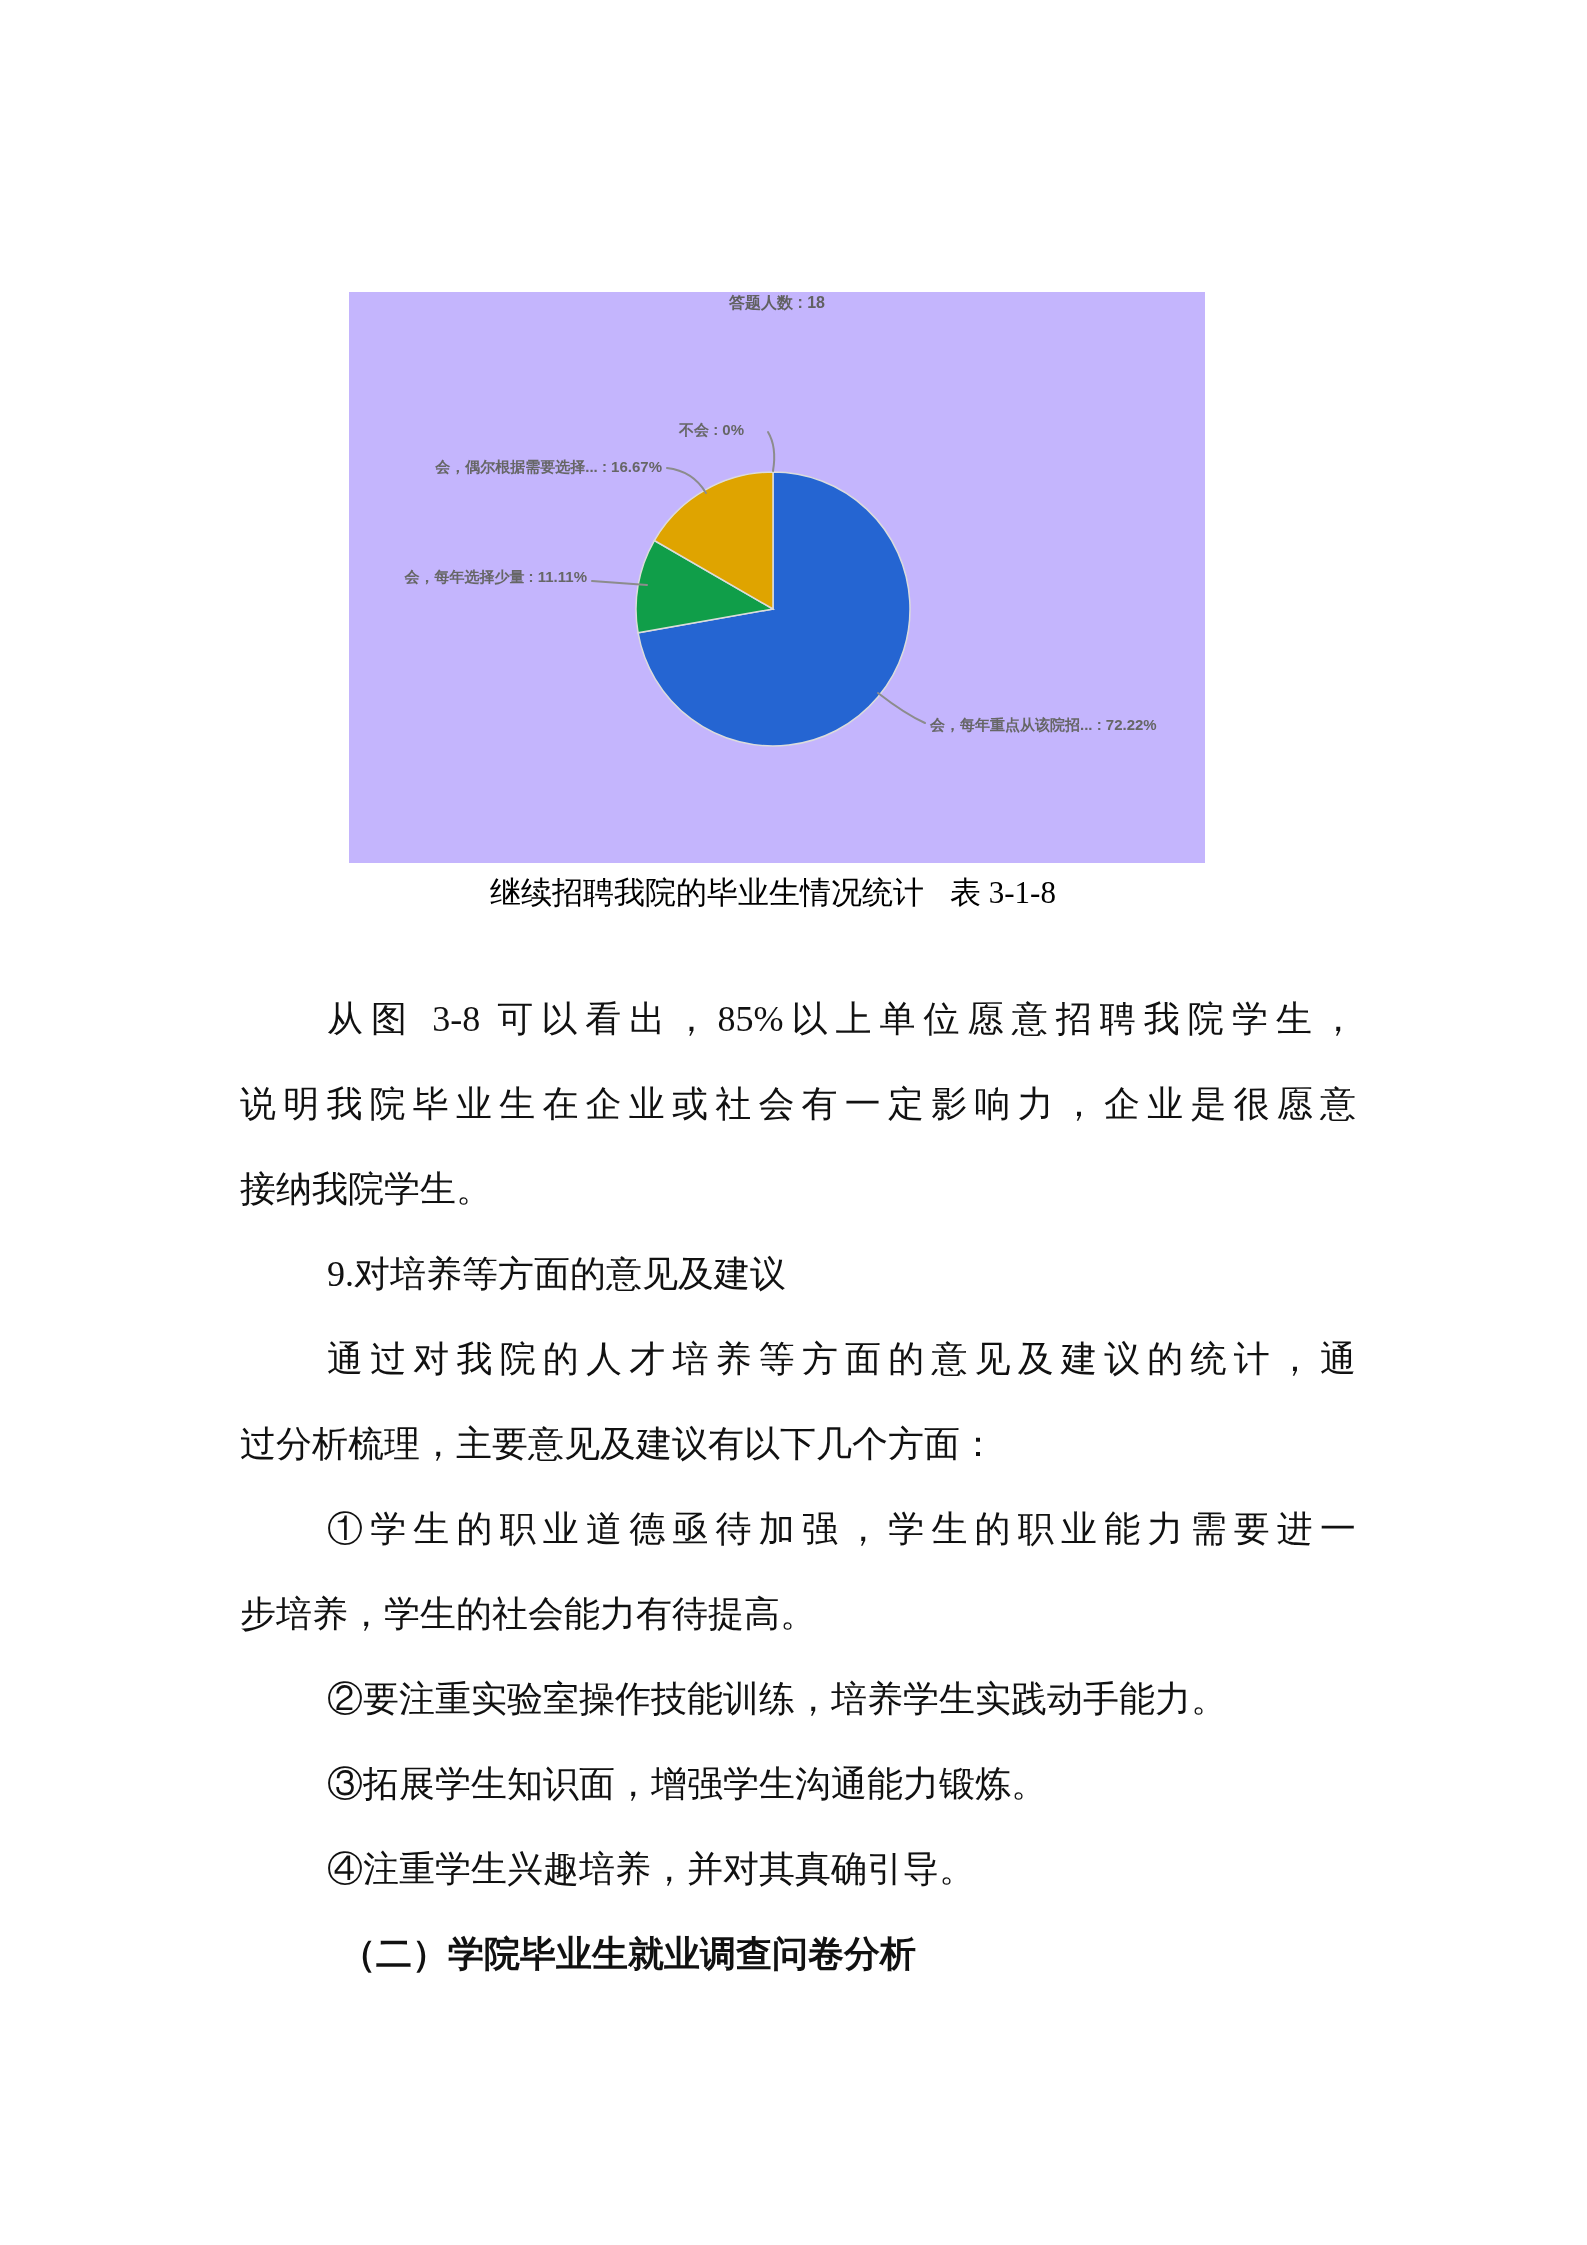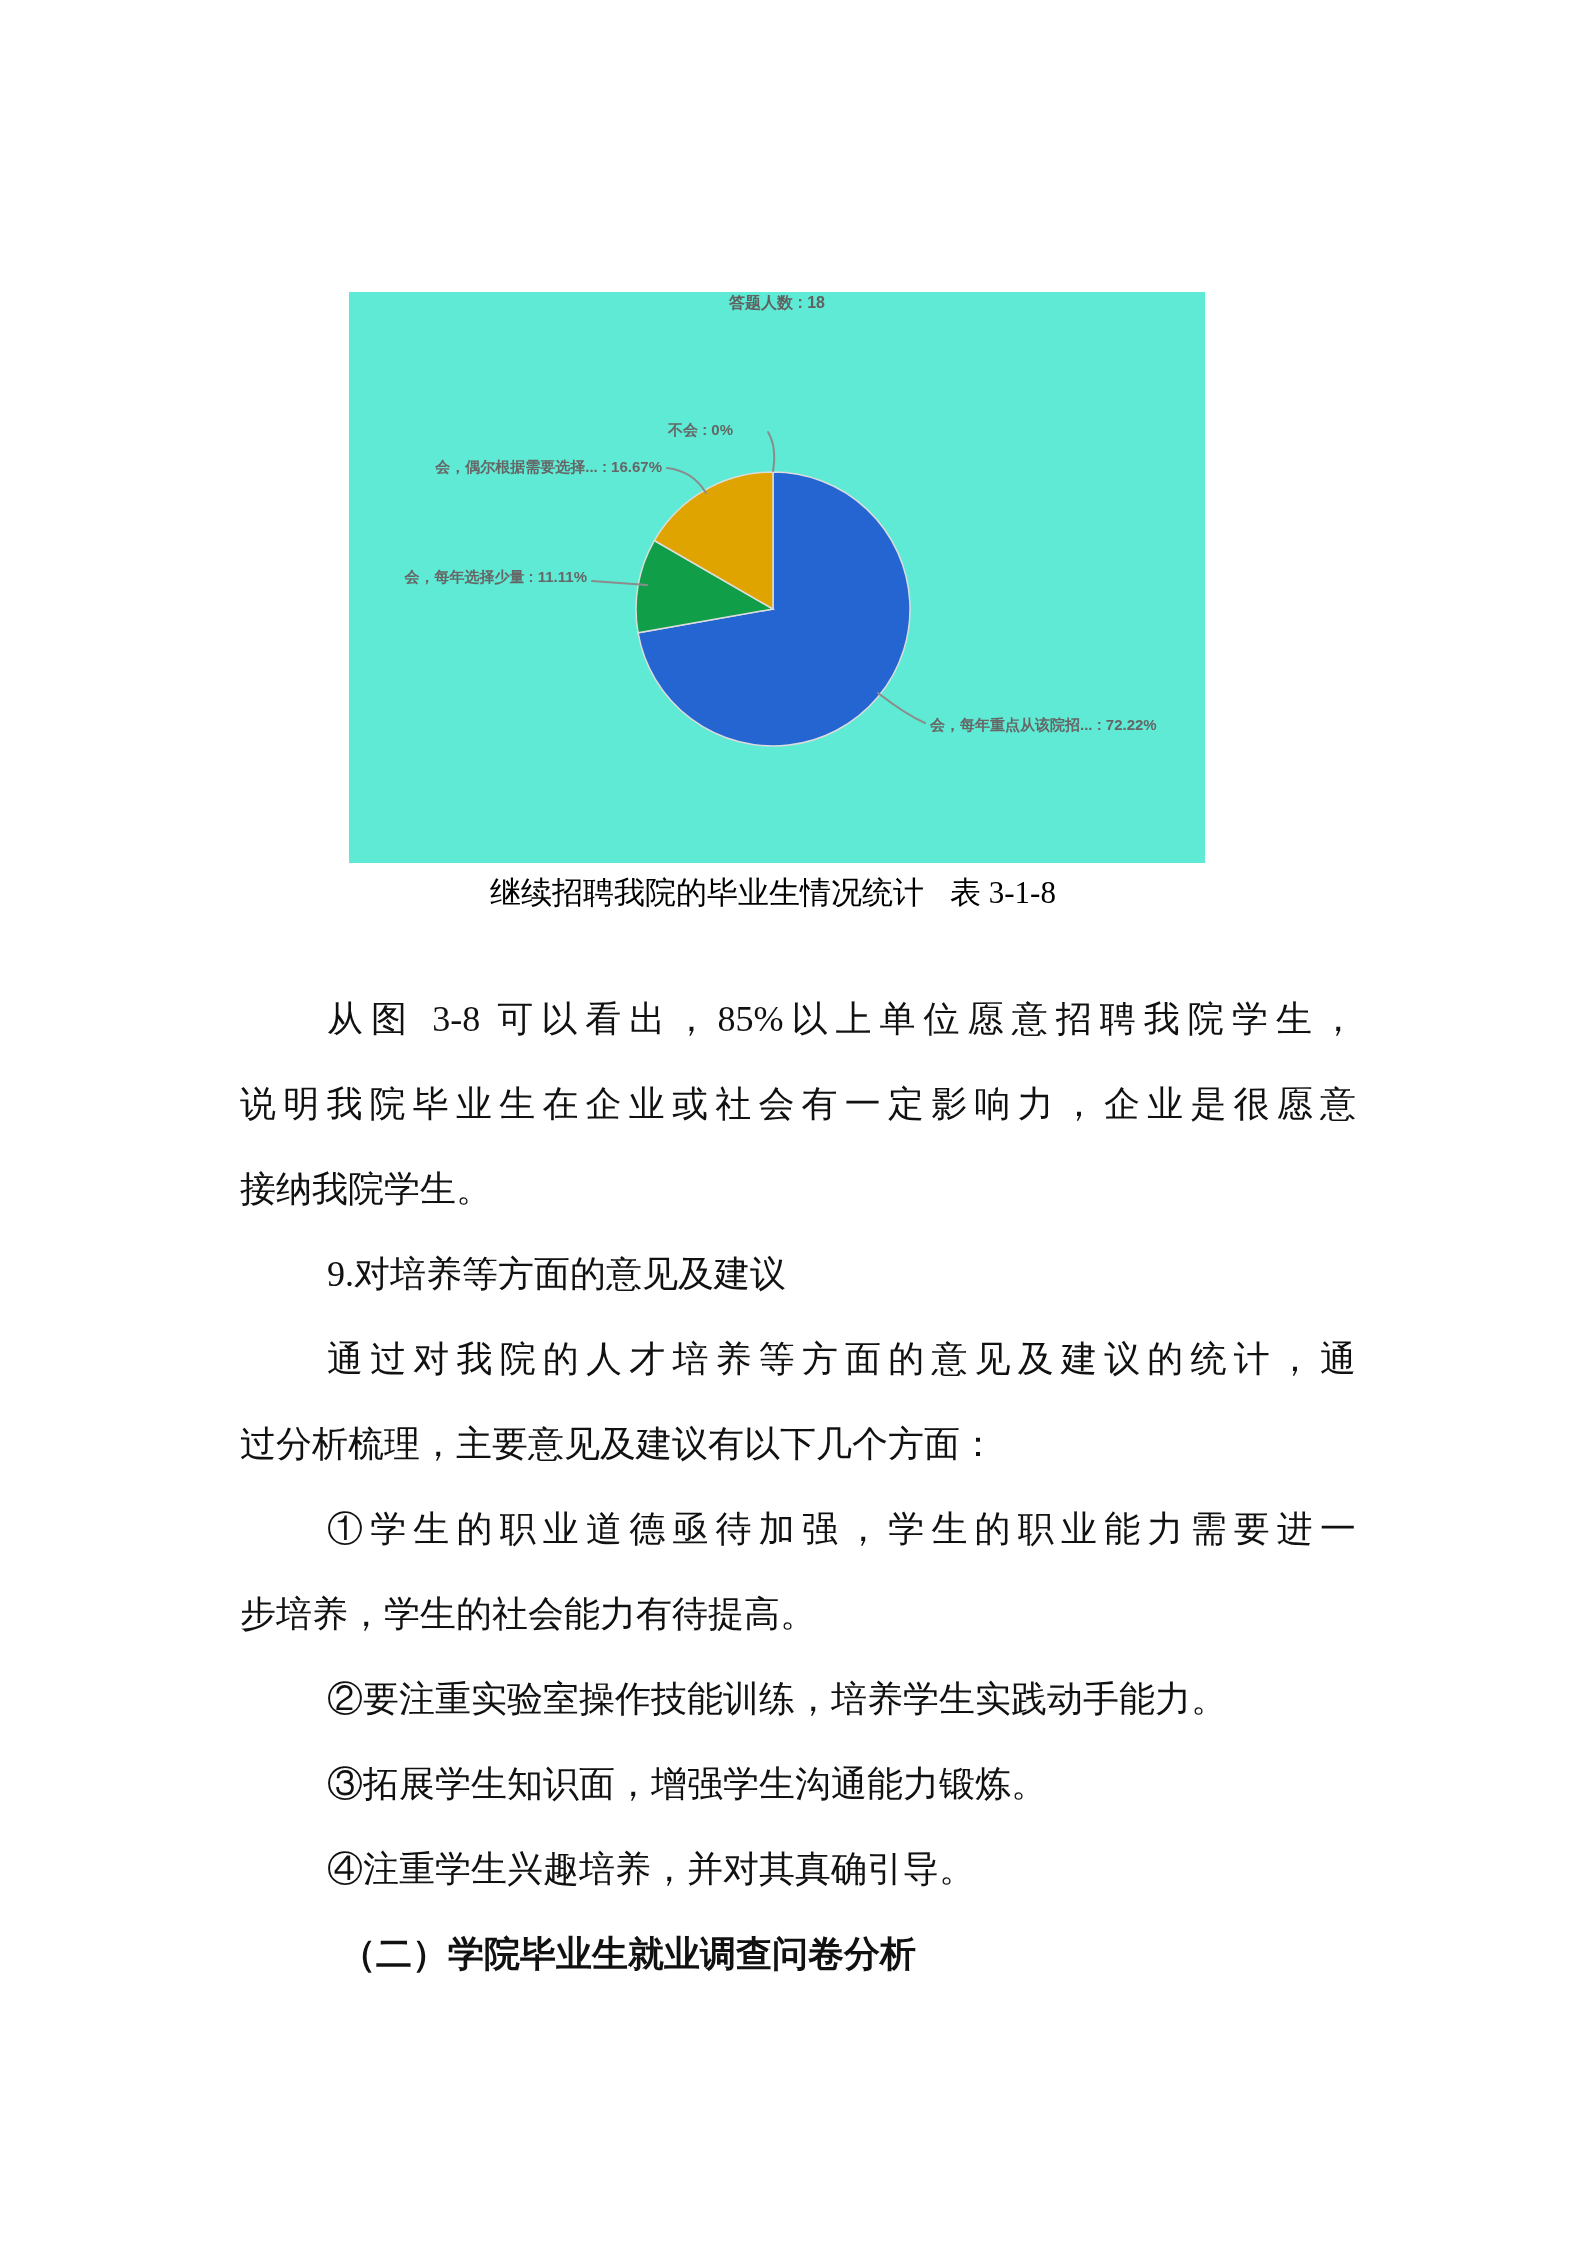--- a/index.html
+++ b/index.html
@@ -10,37 +10,37 @@
     background:#ffffff;
     overflow:hidden;
     font-family:"Liberation Serif","DejaVu Serif",serif;
   }
 
   
   .chart-panel{
     position:absolute;
     left:349px;top:292px;
     width:856px;height:571px;
-    background:#5eead4;
+    background:#c4b5fd;
   }
   .chart-title{
     position:absolute;top:1px;left:0;right:0;
     text-align:center;
     font-family:"Liberation Sans","DejaVu Sans",sans-serif;
     font-size:16px;font-weight:700;color:#616161;
     white-space:nowrap;
   }
   .pie-svg{position:absolute;left:0;top:0;width:856px;height:571px;}
   .pie-label{
     position:absolute;
     font-family:"Liberation Sans","DejaVu Sans",sans-serif;
     font-size:15px;font-weight:700;color:#666666;
     white-space:nowrap;
   }
-  .lbl-none{top:129px;right:472px;}
+  .lbl-none{top:129px;right:461px;}
   .lbl-occasional{top:166px;right:543px;text-align:right;}
   .lbl-few{top:276px;right:618px;}
   .lbl-major{top:424px;left:581px;}
   .leader{stroke:#8c8c8c;stroke-width:2;fill:none;stroke-linecap:round;}
 
   
   .caption{
     position:absolute;left:490px;top:872px;
     font-size:31px;color:#000;
     white-space:nowrap;

